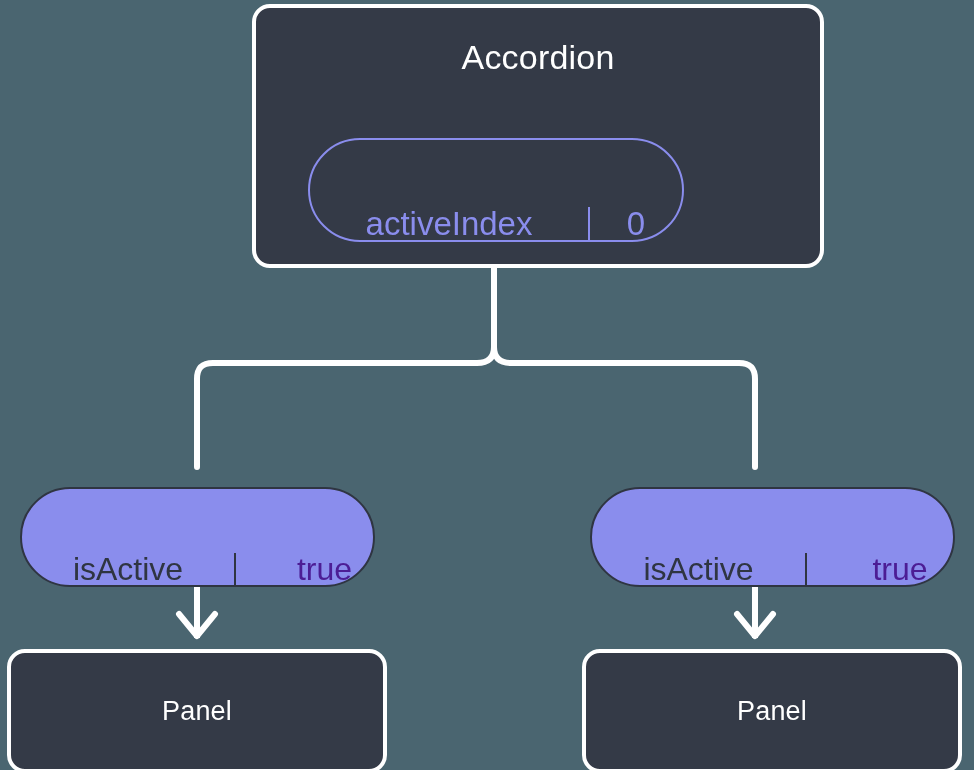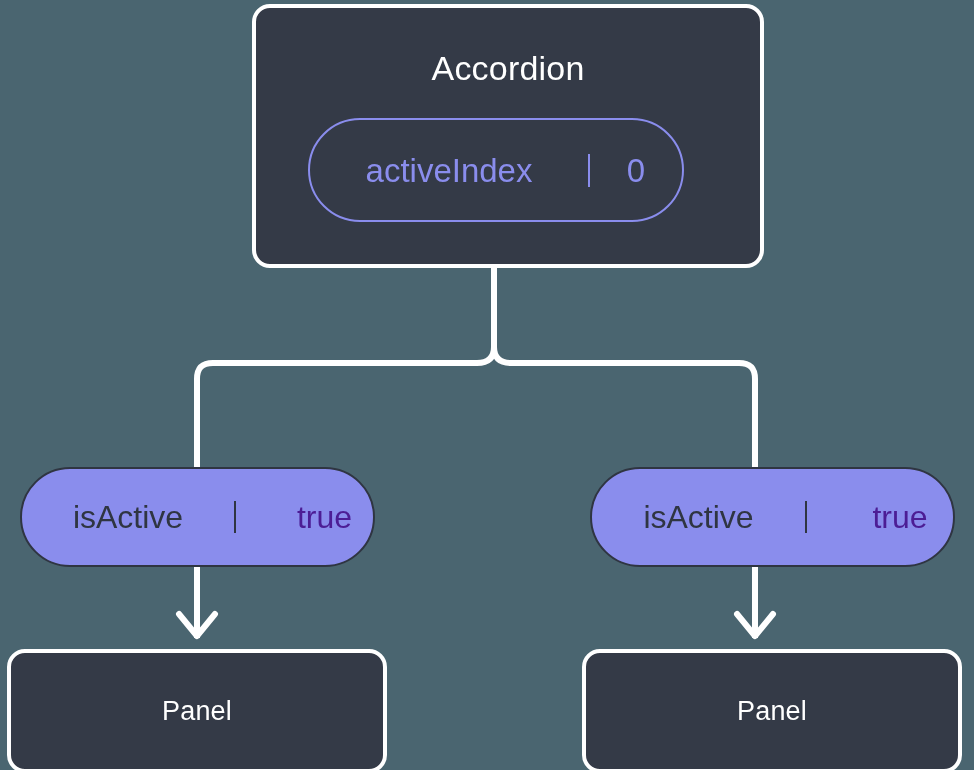--- a/index.html
+++ b/index.html
@@ -38,24 +38,24 @@
     background: #343a47;
     border: 4px solid #ffffff;
     border-radius: 18px;
     display: flex;
     flex-direction: column;
     align-items: center;
   }
   .node-box.root {
     left: 252px;
     top: 4px;
-    width: 512px;
+    width: 572px;
     height: 264px;
     justify-content: flex-start;
-    padding-top: 43px;
+    padding-top: 32px;
   }
   .node-box.leaf {
     height: 124px;
     justify-content: center;
     padding-top: 0;
     border-bottom-left-radius: 18px;
     border-bottom-right-radius: 18px;
   }
   .node-box.leaf-left {
     left: 7px;
@@ -77,23 +77,24 @@
   }
   .node-title.leaf-title {
     font-size: 27px;
   }
 
   
   .pill {
     position: absolute;
     box-sizing: border-box;
     display: flex;
-    align-items: center;
+    align-items: flex-end;
     border-radius: 999px;
     overflow: hidden;
+    margin-top: 20px;
   }
   .pill .pill-key,
   .pill .pill-val {
     display: flex;
     align-items: center;
     justify-content: center;
     white-space: nowrap;
     line-height: 1;
   }
 

